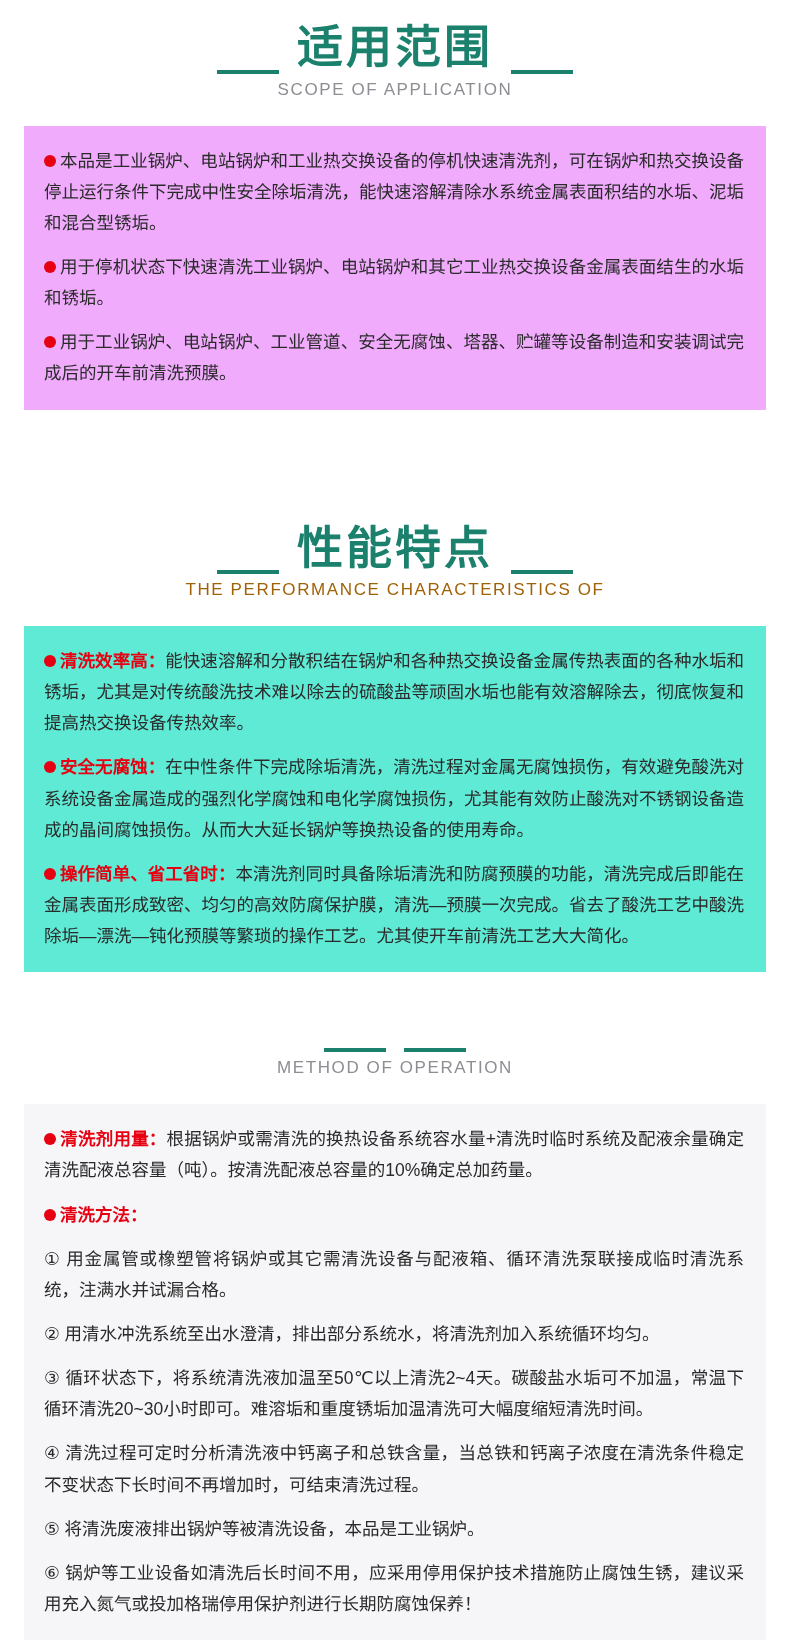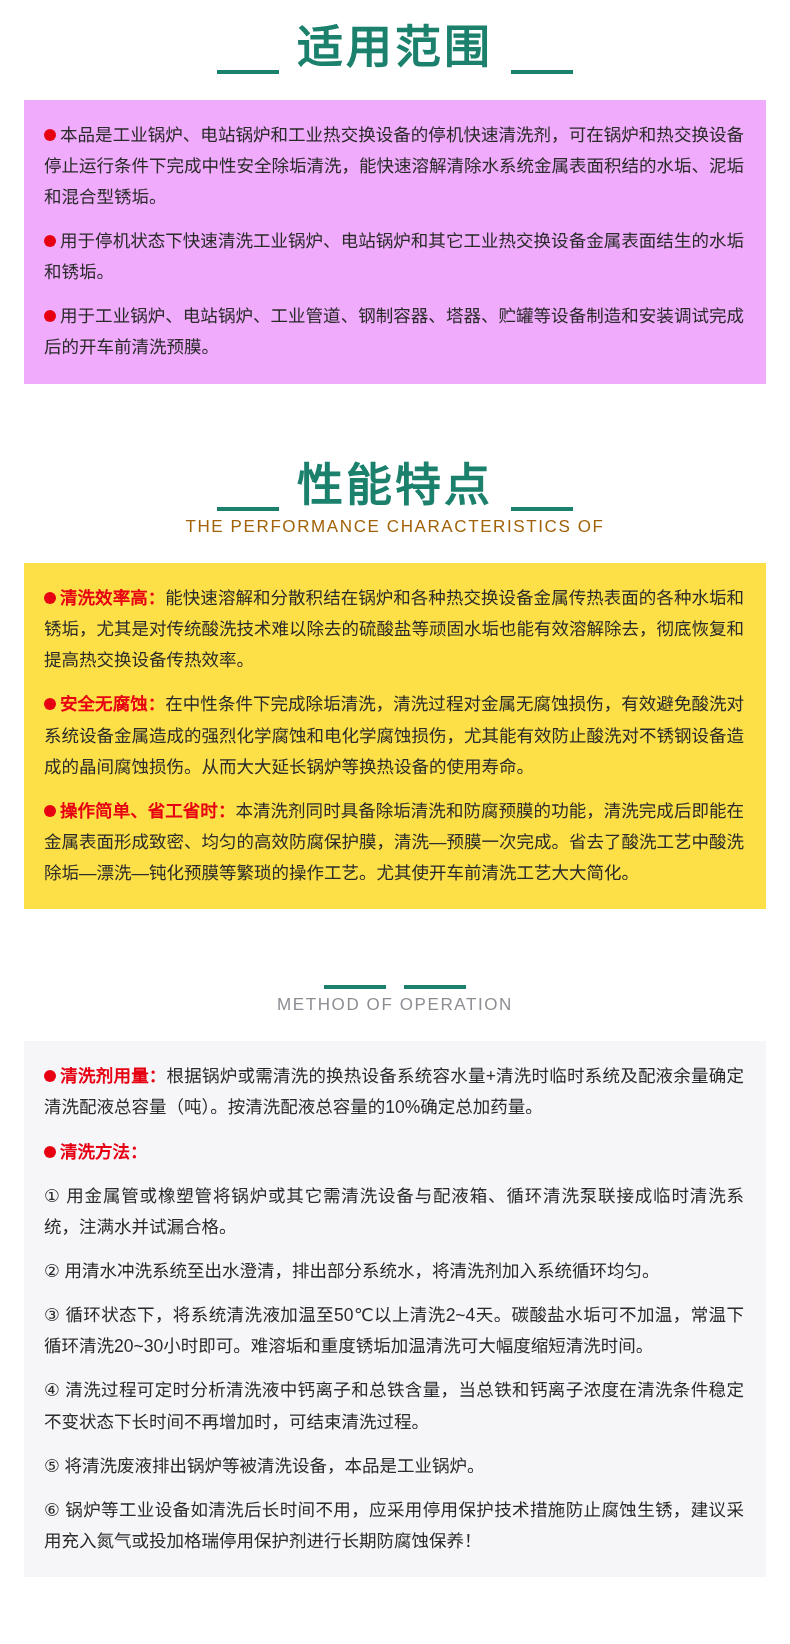--- a/index.html
+++ b/index.html
@@ -104,39 +104,40 @@
 
 <div class="page">
   <div id="sections-root">
       <div class="sp-top"></div>
       <div class="section-head">
         <div class="head-row">
           <span class="head-rule" style="background: rgb(27, 128, 108);"></span>
           <span class="head-cn" style="color: rgb(27, 128, 108);">适用范围</span>
           <span class="head-rule" style="background: rgb(27, 128, 108);"></span>
         </div>
+        <div class="head-en" style="color: rgb(141, 141, 147);">SCOPE OF APPLICATION</div>
       </div>
       <div class="sp-after-head"></div>
       <div class="panel" style="background: #f0abfc;">
         <p><span class="bullet" style="background: rgb(230, 0, 18);"></span><span>本品是工业锅炉、电站锅炉和工业热交换设备的停机快速清洗剂，可在锅炉和热交换设备停止运行条件下完成中性安全除垢清洗，能快速溶解清除水系统金属表面积结的水垢、泥垢和混合型锈垢。</span></p>
         <p><span class="bullet" style="background: rgb(230, 0, 18);"></span><span>用于停机状态下快速清洗工业锅炉、电站锅炉和其它工业热交换设备金属表面结生的水垢和锈垢。</span></p>
-        <p><span class="bullet" style="background: rgb(230, 0, 18);"></span><span>用于工业锅炉、电站锅炉、工业管道、钢制容器、塔器、贮罐等设备制造和安装调试完成后的开车前清洗预膜。</span></p>
+        <p><span class="bullet" style="background: rgb(230, 0, 18);"></span><span>用于工业锅炉、电站锅炉、工业管道、安全无腐蚀、塔器、贮罐等设备制造和安装调试完成后的开车前清洗预膜。</span></p>
       </div>
       <div class="sp-after-panel"></div>
       <div class="sp-before-head"></div>
       <div class="section-head">
         <div class="head-row">
           <span class="head-rule" style="background: rgb(27, 128, 108);"></span>
-          <span class="head-cn" style="color: rgb(27, 128, 108);">性能特点</span>
+          <span class="head-cn" style="color: rgb(27, 128, 108); margin-top: 37px;">性能特点</span>
           <span class="head-rule" style="background: rgb(27, 128, 108);"></span>
         </div>
         <div class="head-en" style="color: #a16207;">THE PERFORMANCE CHARACTERISTICS OF</div>
       </div>
       <div class="sp-after-head"></div>
-      <div class="panel" style="background: #fde047;">
+      <div class="panel" style="background: #5eead4;">
         <p><span class="bullet" style="background: rgb(230, 0, 18);"></span><span class="red-label" style="color: rgb(230, 0, 18);">清洗效率高：</span><span>能快速溶解和分散积结在锅炉和各种热交换设备金属传热表面的各种水垢和锈垢，尤其是对传统酸洗技术难以除去的硫酸盐等顽固水垢也能有效溶解除去，彻底恢复和提高热交换设备传热效率。</span></p>
         <p><span class="bullet" style="background: rgb(230, 0, 18);"></span><span class="red-label" style="color: rgb(230, 0, 18); margin-top: 23px;">安全无腐蚀：</span><span>在中性条件下完成除垢清洗，清洗过程对金属无腐蚀损伤，有效避免酸洗对系统设备金属造成的强烈化学腐蚀和电化学腐蚀损伤，尤其能有效防止酸洗对不锈钢设备造成的晶间腐蚀损伤。从而大大延长锅炉等换热设备的使用寿命。</span></p>
         <p><span class="bullet" style="background: rgb(230, 0, 18);"></span><span class="red-label" style="color: rgb(230, 0, 18);">操作简单、省工省时：</span><span>本清洗剂同时具备除垢清洗和防腐预膜的功能，清洗完成后即能在金属表面形成致密、均匀的高效防腐保护膜，清洗—预膜一次完成。省去了酸洗工艺中酸洗除垢—漂洗—钝化预膜等繁琐的操作工艺。尤其使开车前清洗工艺大大简化。</span></p>
       </div>
       <div class="sp-after-panel"></div>
       <div class="sp-before-head"></div>
       <div class="section-head">
         <div class="head-row">
           <span class="head-rule" style="background: rgb(27, 128, 108);"></span>
           <span class="head-rule" style="background: rgb(27, 128, 108);"></span>

